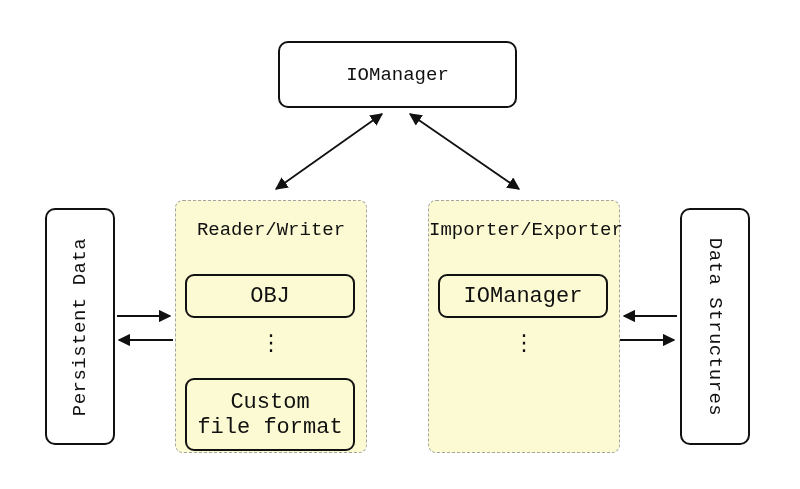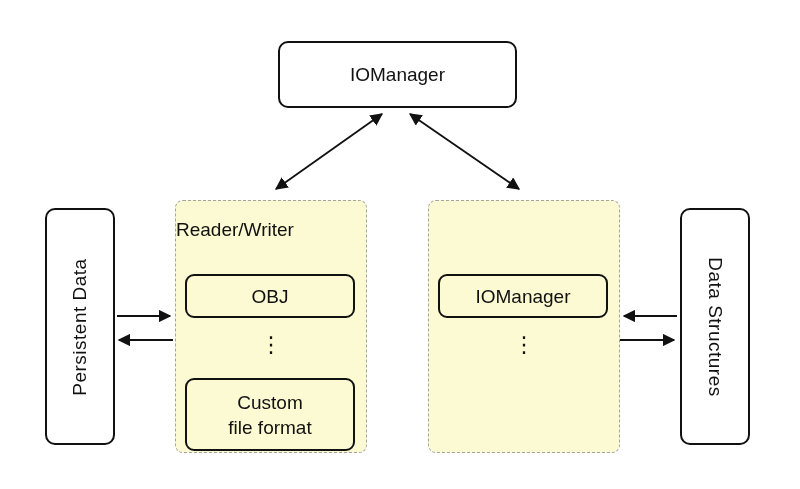--- a/index.html
+++ b/index.html
@@ -1,21 +1,21 @@
 <!DOCTYPE html>
 <html><head>
 <meta charset="utf-8">
 <style>
   html, body { margin: 0; padding: 0; background: #ffffff; }
   .canvas {
     position: relative;
     width: 800px;
     height: 489px;
     background: #ffffff;
-    font-family: Liberation Sans, sans-serif;
+    font-family: Liberation Mono, monospace;
     color: #111111;
     overflow: hidden;
   }
   .arrows-layer {
     position: absolute;
     left: 0; top: 0;
     width: 800px; height: 489px;
     pointer-events: none;
   }
   .node {
@@ -43,35 +43,36 @@
     border: 1.5px dashed #a3a3a3;
     border-radius: 8px;
     box-sizing: border-box;
   }
   .group.left { left: 175px; }
   .group.right { left: 428px; }
   .group-title {
     position: absolute;
     left: 0; top: 18px;
     width: 100%;
+    text-align: center;
     font-size: 19px;
   }
   .inner-box {
     position: absolute;
     left: 9px;
     width: 170px;
     background: #FCFAD2;
     border: 2.5px solid #111111;
     border-radius: 9px;
     box-sizing: border-box;
     display: flex;
     align-items: center;
     justify-content: center;
     text-align: center;
-    font-size: 19px;
+    font-size: 22px;
     line-height: 25px;
     white-space: pre-line;
   }
   .inner-box.first { top: 73px; height: 44px; }
   .inner-box.second { top: 177px; height: 73px; }
   .dots {
     position: absolute;
     left: 0; top: 130px;
     width: 100%;
     text-align: center;
@@ -117,19 +118,20 @@
       <span>OBJ</span>
     </div>
     <div class="dots">⋮</div>
     <div class="inner-box second">
       <span>Custom
 file format</span>
     </div>
   </div>
 
   <div class="group right">
+    <div class="group-title">Importer/Exporter</div>
     <div class="inner-box first">
       <span>IOManager</span>
     </div>
     <div class="dots">⋮</div>
   </div>
 
 </div>
 
 </body></html>

